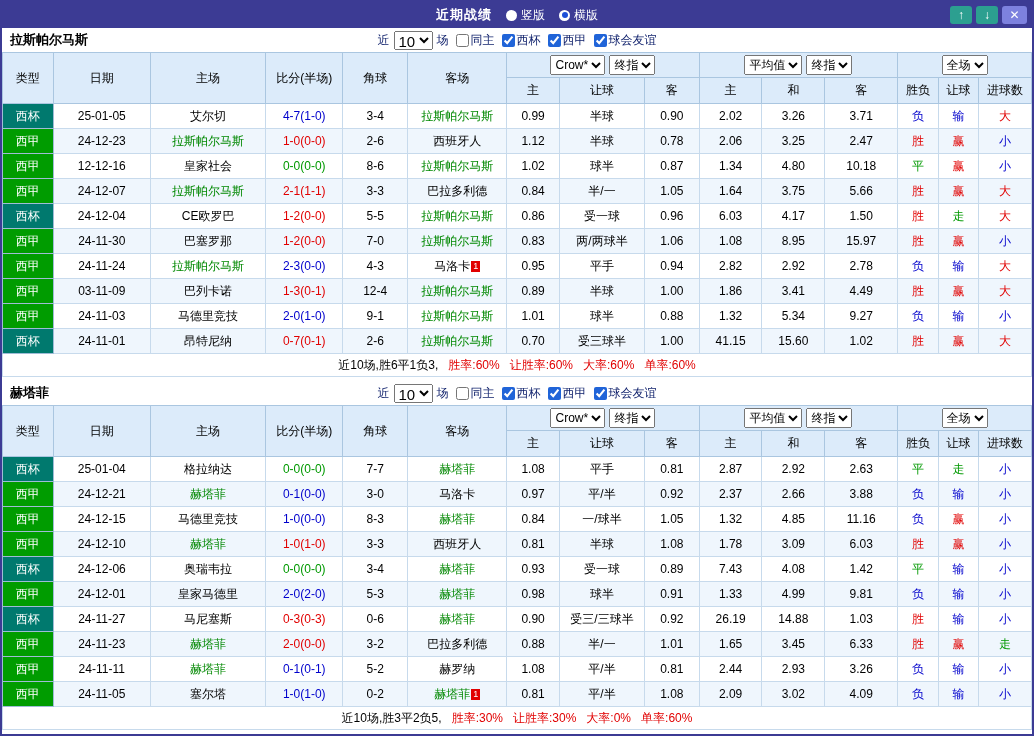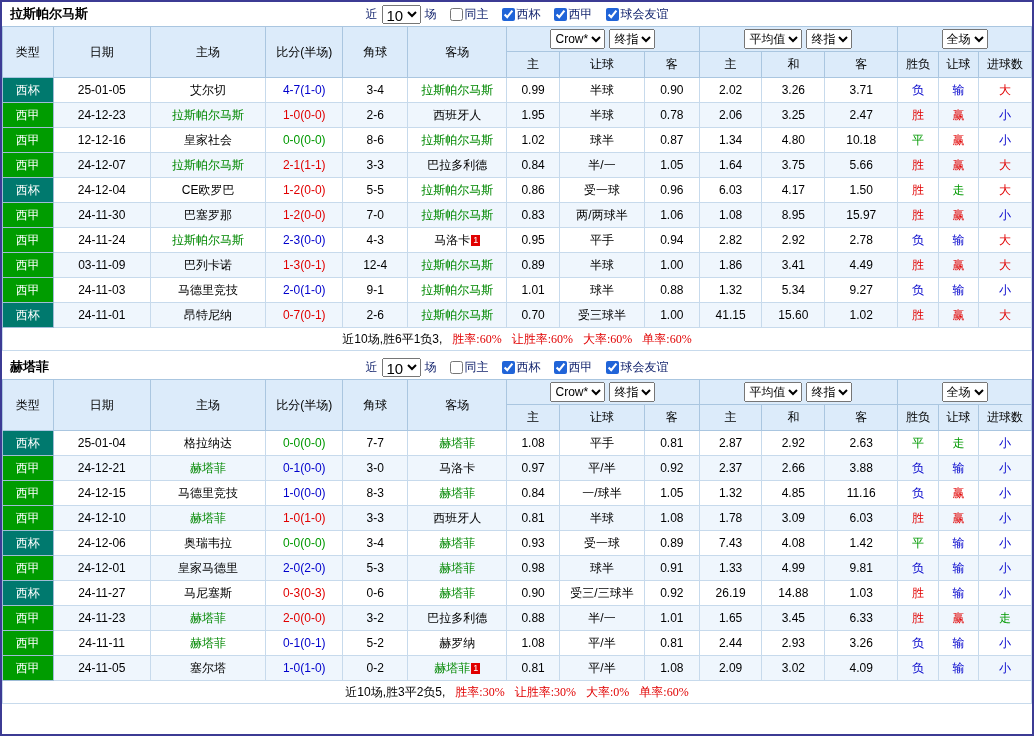--- a/index.html
+++ b/index.html
@@ -17,21 +17,21 @@
   .tb-buttons { position: absolute; right: 5px; top: 50%; transform: translateY(-50%); display: flex; gap: 4px; }
   .tb-btn { width: 22px; height: 18px; border-radius: 3px; background: var(--up_down_btn, #2c9f90); color: #fff; font-size: 12px; font-weight: bold; display: flex; align-items: center; justify-content: center; cursor: pointer; }
   .tb-btn.close { background: var(--close_btn, #7d81de); width: 25px; }
 
   
   .section + .section { margin-top: 4px; }
   .filter-row { height: 24px; position: relative; display: flex; align-items: center; justify-content: center; font-size: 12px; color: #13246e; }
   .team-name { position: absolute; left: 8px; top: 50%; transform: translateY(-50%); font-size: 13px; font-weight: bold; color: #000; }
   .filter-controls { display: flex; align-items: center; }
   .filter-controls select { font-size: 15px; height: 19px; margin: 0 4px; }
-  .fcheck { display: flex; align-items: center; margin-left: 13px; cursor: pointer; color: #13246e; }
+  .fcheck { display: flex; align-items: center; margin-left: 7px; cursor: pointer; color: #13246e; }
   .fcheck input { accent-color: #2064d8; margin-right: 2px; width: 13px; height: 13px; cursor: pointer; }
 
   
   table { width: 100%; border-collapse: collapse; table-layout: fixed; font-size: 12px; }
   th, td { border: 1px solid #c7daec; text-align: center; white-space: nowrap; overflow: hidden; padding: 0 1px; }
   thead th { background: var(--header_bg, #dcebfa); border-color: #aac6e0; font-weight: normal; color: #000; }
   thead tr:first-child th { height: 25px; }
   thead tr:last-child th { height: 26px; }
   thead select { font-size: 12px; height: 20px; margin: 0 2px; }
   tbody td { height: 25px; color: #000; background: #fff; }
@@ -40,26 +40,44 @@
   td.lg.cup { background: var(--cup_badge, #00796e); border-color: #9fbcd6; }
   td.lg.liga { background: var(--liga_badge, #009c00); border-color: #9fbcd6; }
   .team { color: #000; }
   .team.focal { color: var(--focal_team, #008800); }
   .win { color: var(--win_red, #e10000); }
   .draw { color: var(--draw_green, #009900); }
   .loss { color: var(--loss_blue, #0000cc); }
   .redcard { display: inline-block; background: #e10000; color: #fff; font-size: 9px; line-height: 11px; min-width: 9px; padding: 0 1px; margin-left: 1px; vertical-align: top; margin-top: 3px; }
   tfoot td { height: 23px; background: #fff; font-size: 12px; border-color: #c7daec; }
   .sum-prefix { color: #000; }
-  .sum-stat { color: var(--win_red, #e10000); margin-left: 10px; font-family: Liberation Serif, serif; }
+  .sum-stat { color: var(--win_red, #e10000); margin-left: 10px; }
 </style>
 </head>
 <body>
 
 <div class="wrap">
+  <div class="titlebar">
+    <div class="tb-center">
+      <span class="tb-title">近期战绩</span>
+      <label class="radio">
+        <span class="dot"></span>
+        <span>竖版</span>
+      </label>
+      <label class="radio checked">
+        <span class="dot"></span>
+        <span>横版</span>
+      </label>
+    </div>
+    <div class="tb-buttons">
+      <div class="tb-btn">↑</div>
+      <div class="tb-btn">↓</div>
+      <div class="tb-btn close">✕</div>
+    </div>
+  </div>
   <div id="sections">
       <div class="section">
         <div class="filter-row">
           <span class="team-name">拉斯帕尔马斯</span>
           <span class="filter-controls">
             <span>近</span>
             <select><option>10</option></select>
             <span>场</span>
             <label class="fcheck">
               <input type="checkbox" style="">
@@ -139,21 +157,21 @@
               <td class="loss">输</td>
               <td class="win">大</td>
             </tr>
             <tr class="alt">
               <td class="lg liga">西甲</td>
               <td>24-12-23</td>
               <td><span class="team focal">拉斯帕尔马斯</span></td>
               <td class="win">1-0(0-0)</td>
               <td>2-6</td>
               <td><span class="team">西班牙人</span></td>
-              <td>1.95</td>
+              <td>1.12</td>
               <td>半球</td>
               <td>0.78</td>
               <td>2.06</td>
               <td>3.25</td>
               <td>2.47</td>
               <td class="win">胜</td>
               <td class="win">赢</td>
               <td class="loss">小</td>
             </tr>
             <tr>

